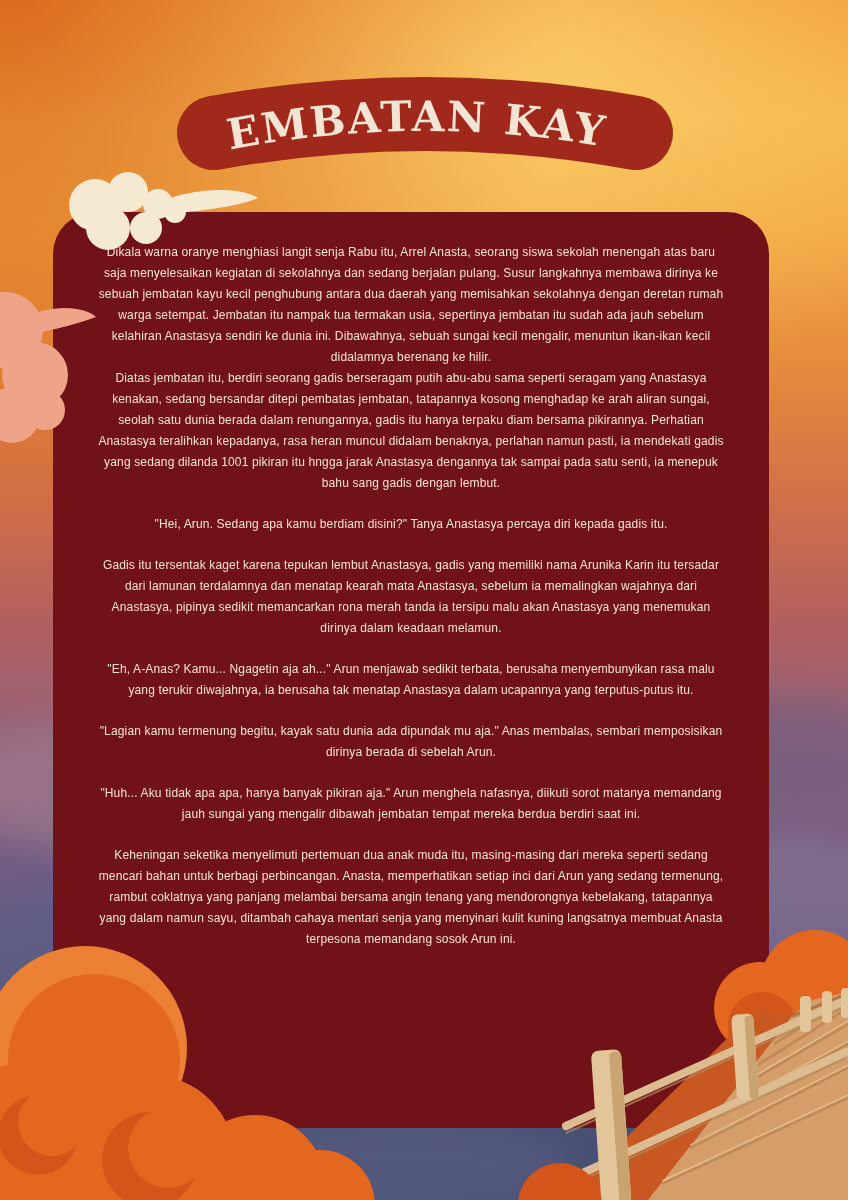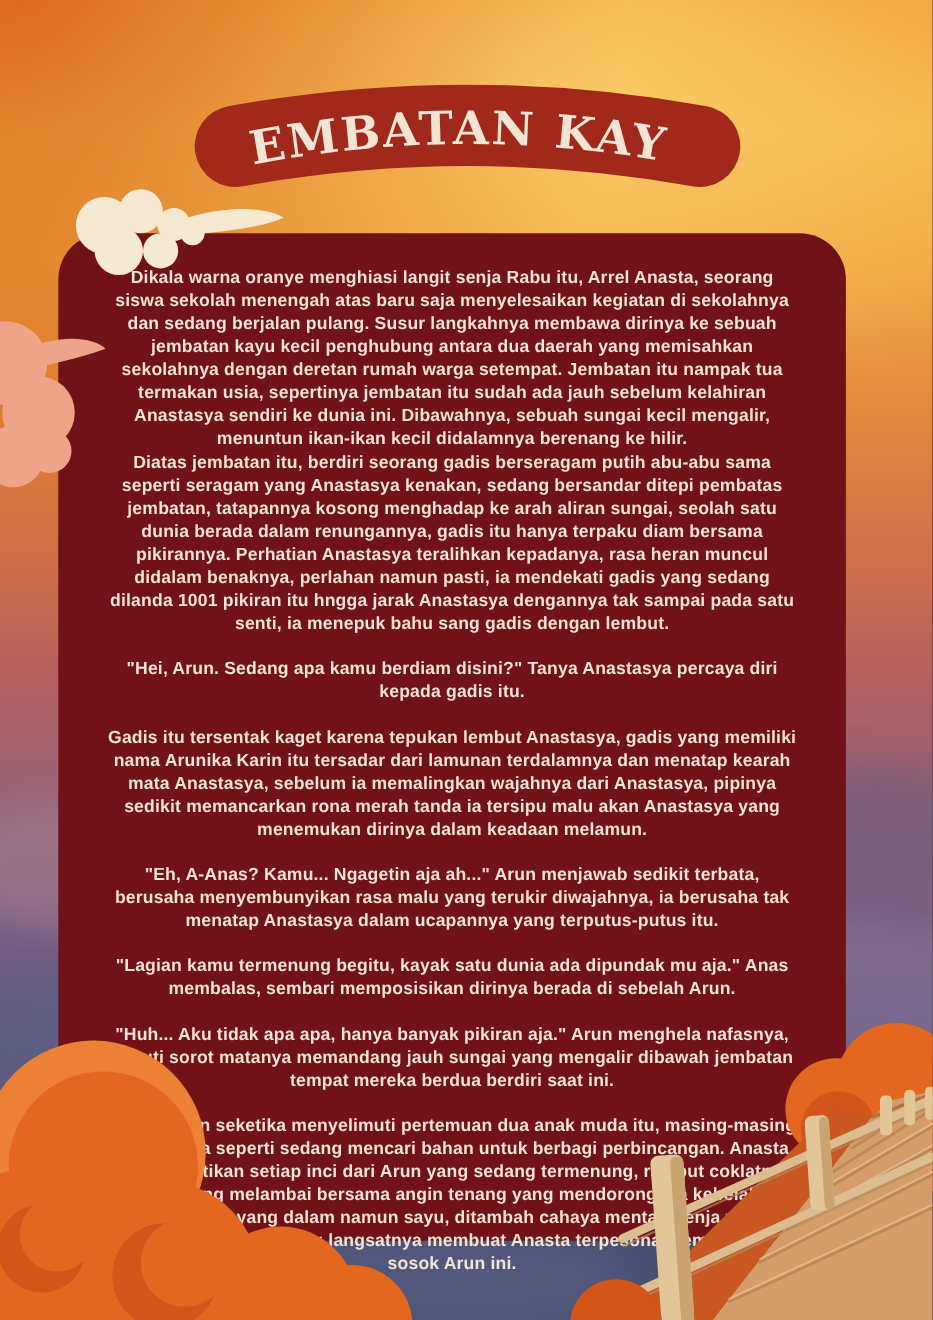--- a/index.html
+++ b/index.html
@@ -39,21 +39,21 @@
   .sc4{right:-50px;top:694px;width:230px;height:110px;background:#6a5b80;opacity:.50;}
   .sc5{left:250px;top:1118px;width:320px;height:95px;background:#6e6b90;opacity:.30;}
   
   .panel{
     position:absolute;left:53px;top:212px;width:716px;height:916px;
     background:var(--panel-maroon);border-radius:42px;
   }
   .story{
     position:absolute;left:44px;right:44px;top:30px;
     color:var(--text-cream);
-    font-size:16px;font-weight:700;line-height:21px;
+    font-size:12px;font-weight:400;line-height:21px;
     letter-spacing:.15px;text-align:center;
   }
   .story p{margin:0 0 20px 0;}
   .story p:nth-of-type(1){margin-bottom:0;}
   .story p:last-of-type{margin-bottom:0;}
   
   .banner{position:absolute;left:168px;top:62px;width:520px;height:130px;}
   .banner-band{stroke:var(--banner-red);stroke-width:74;fill:none;stroke-linecap:round;}
   .banner-title{
     fill:var(--text-cream);

